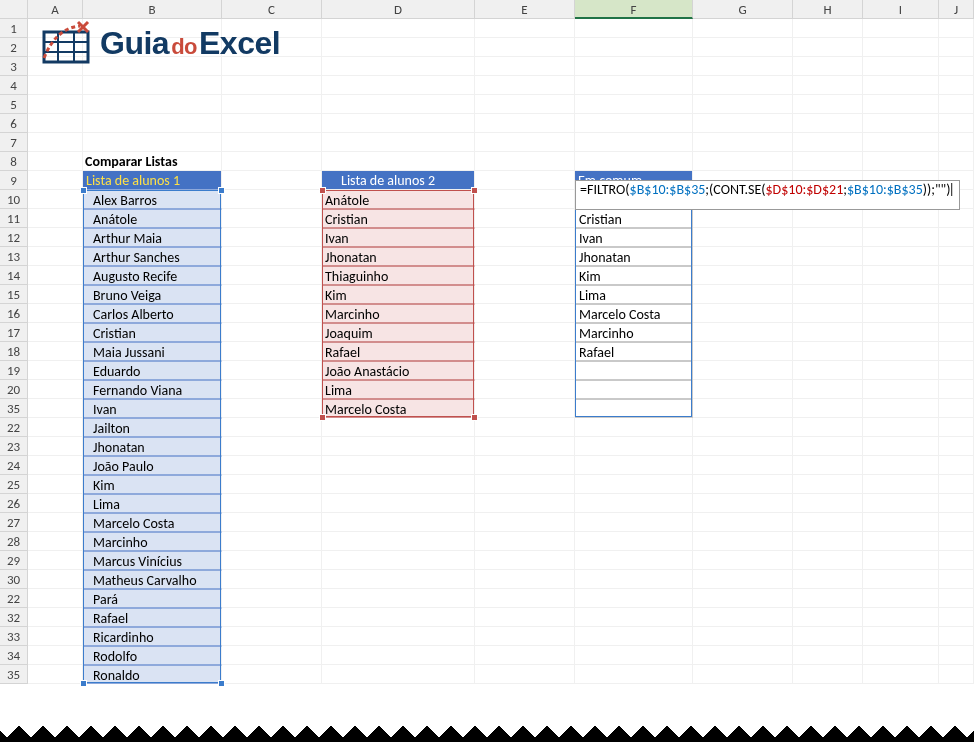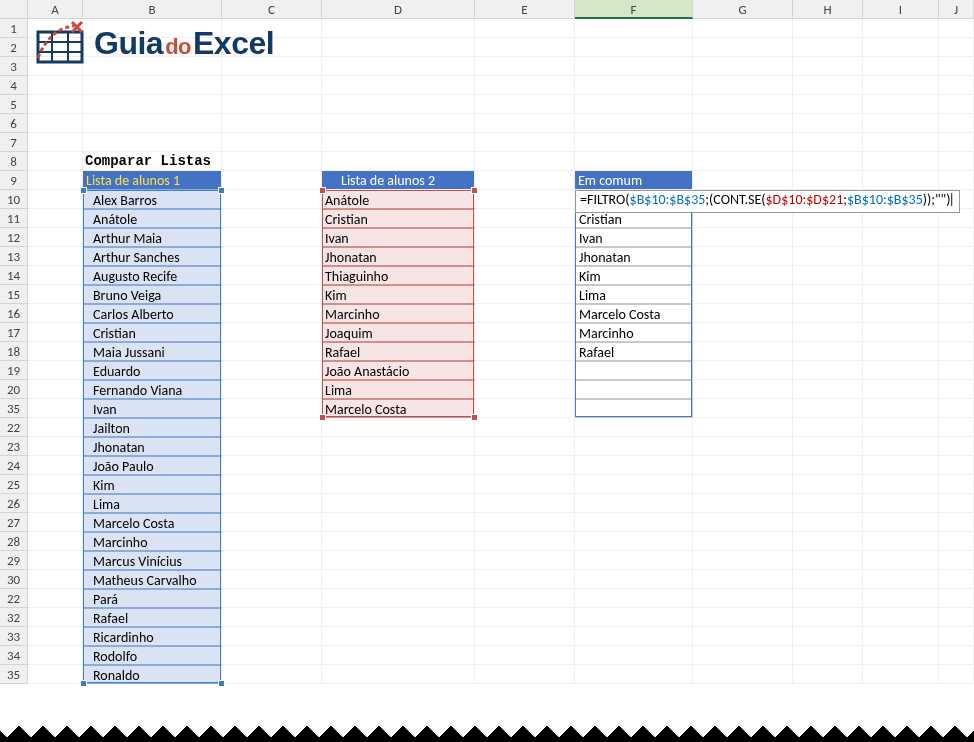--- a/index.html
+++ b/index.html
@@ -78,24 +78,24 @@
   .list3-head {
     background: #4472C4;
     color:#fff;
     padding-left:3px;
   }
   .list3-cell {
     background:#fff;
     border:1px solid #c9c9c9;
     padding-left:3px;
   }
-  .bold { font-weight: bold; font-family: Liberation Mono, monospace; }
+  .bold { font-weight: bold; }
   .logo-wrap {
     position: absolute;
-    left: 34px;
+    left: 40px;
     top: 20px;
     display: flex;
     align-items: center;
     gap: 6px;
     z-index: 5;
   }
   .logo-icon svg { display:block }
   .logo-text {
     font-family: "Segoe UI", Arial, sans-serif;
     font-size: 32px;
@@ -589,13 +589,13 @@
 <div class="sel-blue-h" style="left: 218px; top: 187px;"></div>
 <div class="sel-blue-h" style="left: 80px; top: 680px;"></div>
 <div class="sel-blue-h" style="left: 218px; top: 680px;"></div>
 <div class="sel-red" style="left: 322px; top: 190px; width: 152px; height: 227px;"></div>
 <div class="sel-red-h" style="left: 319px; top: 187px;"></div>
 <div class="sel-red-h" style="left: 471px; top: 187px;"></div>
 <div class="sel-red-h" style="left: 319px; top: 414px;"></div>
 <div class="sel-red-h" style="left: 471px; top: 414px;"></div>
 <div class="sel-range1" style="left: 575px; top: 190px; width: 117px; height: 18px;"></div>
 <div class="spill" style="left: 575px; top: 190px; width: 117px; height: 227px;"></div>
-<div class="formula-overlay" style="left: 575px; top: 190px; height: 23px; text-align: right;"><span class="black">=FILTRO(</span><span class="blue">$B$10:$B$35</span><span class="black">;(CONT.SE(</span><span class="red">$D$10:$D$21</span><span class="black">;</span><span class="blue">$B$10:$B$35</span><span class="black">));"")</span><span style="color: rgb(0, 0, 0); margin-left: -2px;">|</span></div>
+<div class="formula-overlay" style="left: 575px; top: 180px; height: 30px; text-align: right;"><span class="black">=FILTRO(</span><span class="blue">$B$10:$B$35</span><span class="black">;(CONT.SE(</span><span class="red">$D$10:$D$21</span><span class="black">;</span><span class="blue">$B$10:$B$35</span><span class="black">));"")</span><span style="color: rgb(0, 0, 0); margin-left: -2px;">|</span></div>
 
 </body></html>

